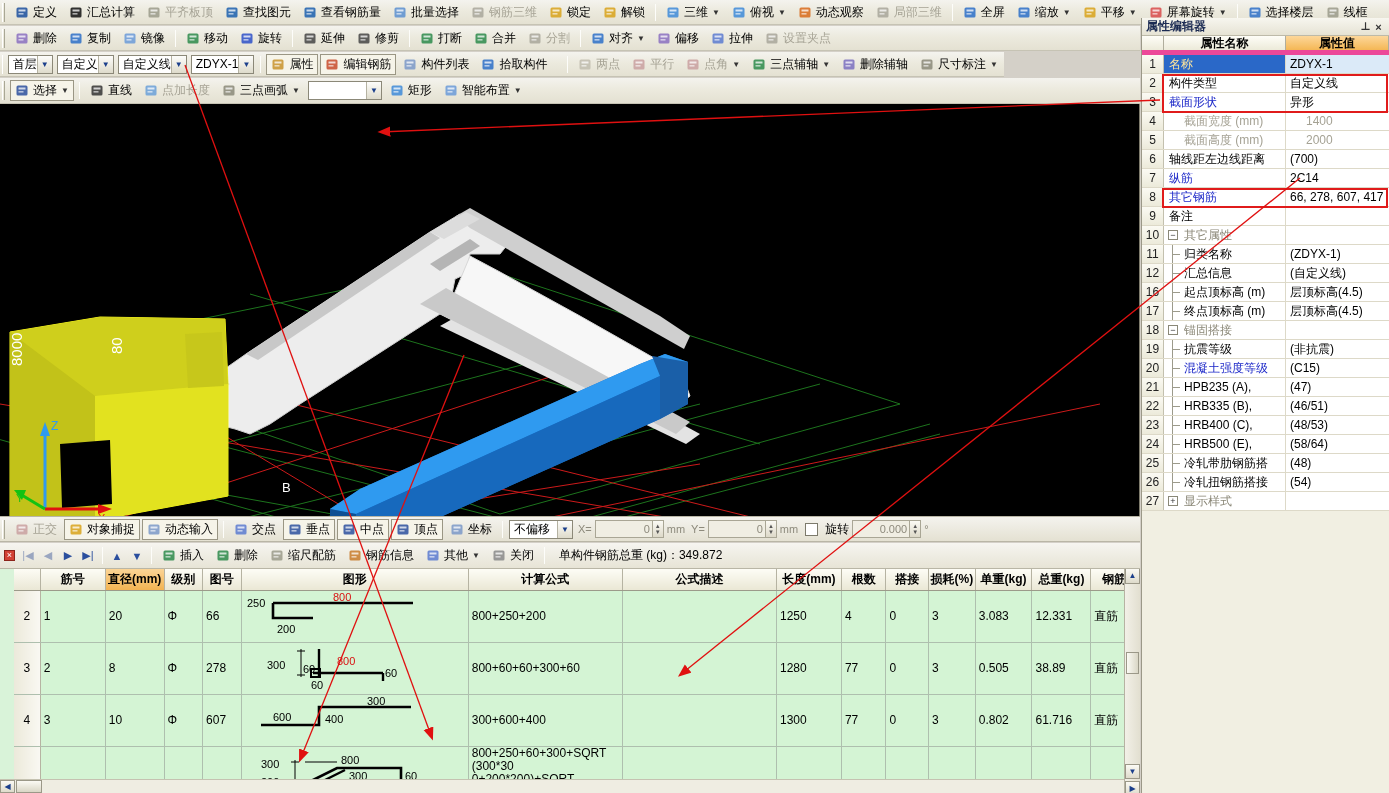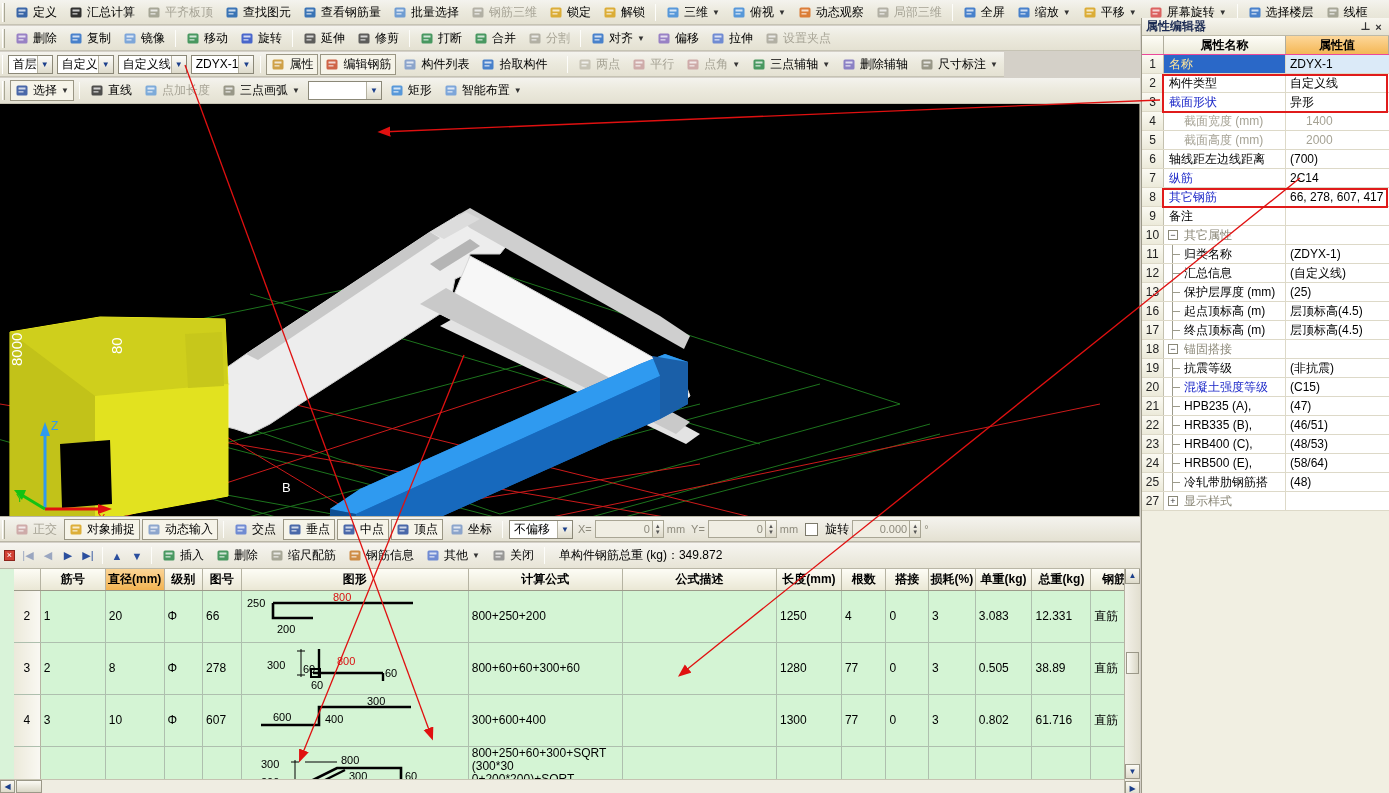--- a/index.html
+++ b/index.html
@@ -89,21 +89,21 @@
   .pp-title {
     height: 18px; background: linear-gradient(to bottom,#f7f6ef,#e6e3d4);
     border-bottom: 1px solid #bdbaa9;
     display: flex; align-items: center; padding: 0 4px;
     font-size: 12px; font-weight: bold; color: #1b2a52;
   }
   .pp-title .spacer { flex: 1; }
   .pp-title .pin, .pp-title .x { width: 13px; text-align: center; color: #333; font-size: 11px; }
   .grid-hdr {
     display: flex; height: 19px;
-    border-bottom: 1px solid #ec4899;
+    border-bottom: 5px solid #ec4899;
   }
   .grid-hdr .cell {
     display: flex; align-items: center; justify-content: center;
     font-size: 12px; font-weight: bold;
     background: linear-gradient(to bottom,#fefdf7,#ecead9);
     border-right: 1px solid #b0ad9c;
   }
   .grid-hdr .cell.acc { background: linear-gradient(to bottom,#fdd79a,#f4b755); }
   .h-idx { width: 22px; }
   .h-name { width: 122px; }
@@ -1274,25 +1274,20 @@
           <div class="idx">11</div>
           <div class="nm ind"><span>归类名称</span></div>
           <div class="vl">(ZDYX-1)</div>
         </div>
         <div class="prow">
           <div class="idx">12</div>
           <div class="nm ind"><span>汇总信息</span></div>
           <div class="vl">(自定义线)</div>
         </div>
         <div class="prow">
-          <div class="idx">13</div>
-          <div class="nm ind"><span>保护层厚度 (mm)</span></div>
-          <div class="vl">(25)</div>
-        </div>
-        <div class="prow">
           <div class="idx">16</div>
           <div class="nm ind"><span>起点顶标高 (m)</span></div>
           <div class="vl">层顶标高(4.5)</div>
         </div>
         <div class="prow">
           <div class="idx">17</div>
           <div class="nm ind"><span>终点顶标高 (m)</span></div>
           <div class="vl">层顶标高(4.5)</div>
         </div>
         <div class="prow">
@@ -1327,20 +1322,25 @@
         </div>
         <div class="prow">
           <div class="idx">24</div>
           <div class="nm ind"><span>HRB500 (E), HRBF</span></div>
           <div class="vl">(58/64)</div>
         </div>
         <div class="prow">
           <div class="idx">25</div>
           <div class="nm ind"><span>冷轧带肋钢筋搭</span></div>
           <div class="vl">(48)</div>
+        </div>
+        <div class="prow">
+          <div class="idx">26</div>
+          <div class="nm ind"><span>冷轧扭钢筋搭接</span></div>
+          <div class="vl">(54)</div>
         </div>
         <div class="prow">
           <div class="idx">27</div>
           <div class="nm grp grpn"><span class="expander">+</span><span>显示样式</span></div>
           <div class="vl"></div>
         </div>
       </div>
     <div class="hl-box" id="hlbox1" style="left: 20px; top: 56px; width: 226px; height: 39px;"></div>
     <div class="hl-box" id="hlbox2" style="left: 20px; top: 170px; width: 226px; height: 20px;"></div>
   </div>

